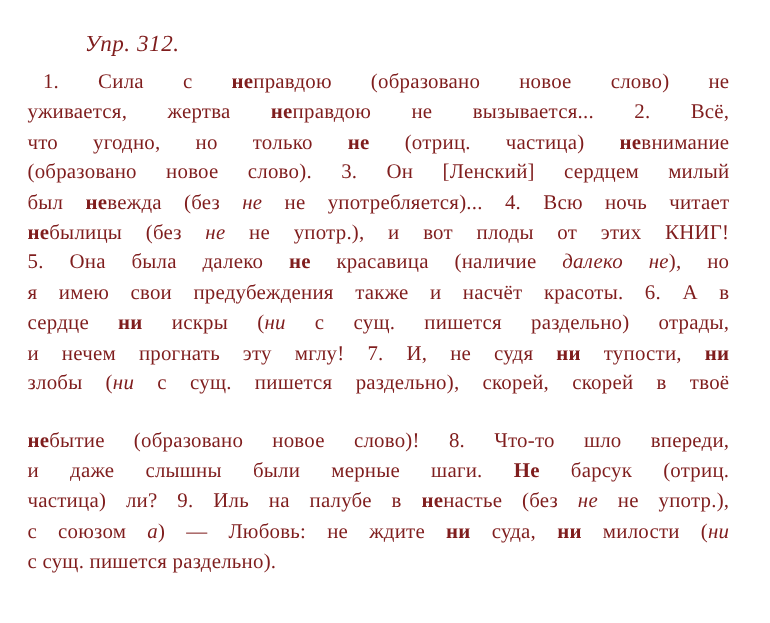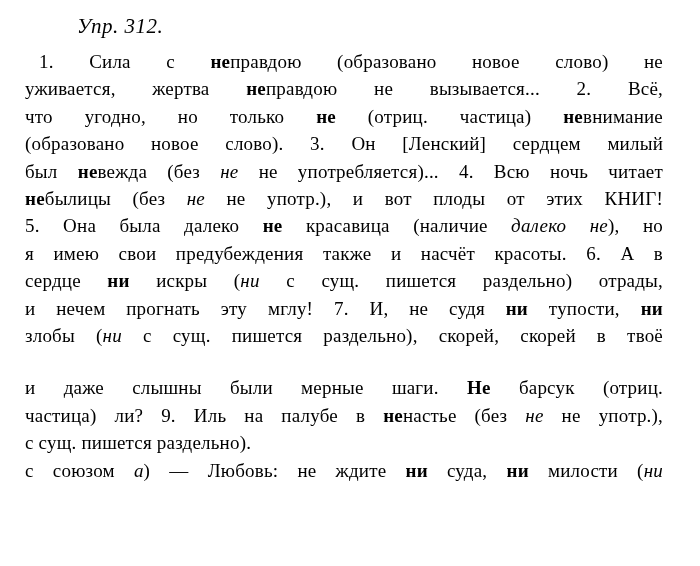--- a/index.html
+++ b/index.html
@@ -5,22 +5,22 @@
   html, body { margin: 0; padding: 0; }
   body {
     width: 700px; height: 566px;
     background: #ffffff;
     overflow: hidden;
     font-family: "Liberation Serif", "DejaVu Serif", serif;
   }
   .page {
     box-sizing: border-box;
     width: 700px; height: 566px;
-    padding: 13px 37px 0 25px;
-    color: #000000;
+    padding: 26px 37px 0 25px;
+    color: #7f1d1d;
   }
   .title {
     font-style: italic;
     font-size: 21px;
     line-height: 27px;
     padding-left: 52px;
     margin-bottom: 8px;
     letter-spacing: 0.5px;
   }
   .block { margin: 0; }
@@ -52,19 +52,20 @@
         <div class="line just"><span>(образовано новое слово). 3. Он [Ленский] сердцем милый</span></div>
         <div class="line just"><span>был </span><span class="b">не</span><span>вежда (без </span><span class="i">не</span><span> не употребляется)... 4. Всю ночь читает</span></div>
         <div class="line just"><span class="b">не</span><span>былицы (без </span><span class="i">не</span><span> не употр.), и вот плоды от этих КНИГ!</span></div>
         <div class="line just"><span>5. Она была далеко </span><span class="b">не</span><span> красавица (наличие </span><span class="i">далеко не</span><span>), но</span></div>
         <div class="line just"><span>я имею свои предубеждения также и насчёт красоты. 6. А в</span></div>
         <div class="line just"><span>сердце </span><span class="b">ни</span><span> искры (</span><span class="i">ни</span><span> с сущ. пишется раздельно) отрады,</span></div>
         <div class="line just"><span>и нечем прогнать эту мглу! 7. И, не судя </span><span class="b">ни</span><span> тупости, </span><span class="b">ни</span></div>
         <div class="line just"><span>злобы (</span><span class="i">ни</span><span> с сущ. пишется раздельно), скорей, скорей в твоё</span></div>
       </div>
       <div class="block">
+        <div class="line just"><span class="b">не</span><span>бытие (образовано новое слово)! 8. Что-то шло впереди,</span></div>
         <div class="line just"><span>и даже слышны были мерные шаги. </span><span class="b">Не</span><span> барсук (отриц.</span></div>
         <div class="line just"><span>частица) ли? 9. Иль на палубе в </span><span class="b">не</span><span>настье (без </span><span class="i">не</span><span> не употр.),</span></div>
+        <div class="line just"><span>с союзом </span><span class="i">а</span><span>) — Любовь: не ждите </span><span class="b">ни</span><span> суда, </span><span class="b">ни</span><span> милости (</span><span class="i">ни</span></div>
         <div class="line"><span>с сущ. пишется раздельно).</span></div>
-        <div class="line just"><span>с союзом </span><span class="i">а</span><span>) — Любовь: не ждите </span><span class="b">ни</span><span> суда, </span><span class="b">ни</span><span> милости (</span><span class="i">ни</span></div>
       </div>
     </div>
 </div>
 
 </body></html>

